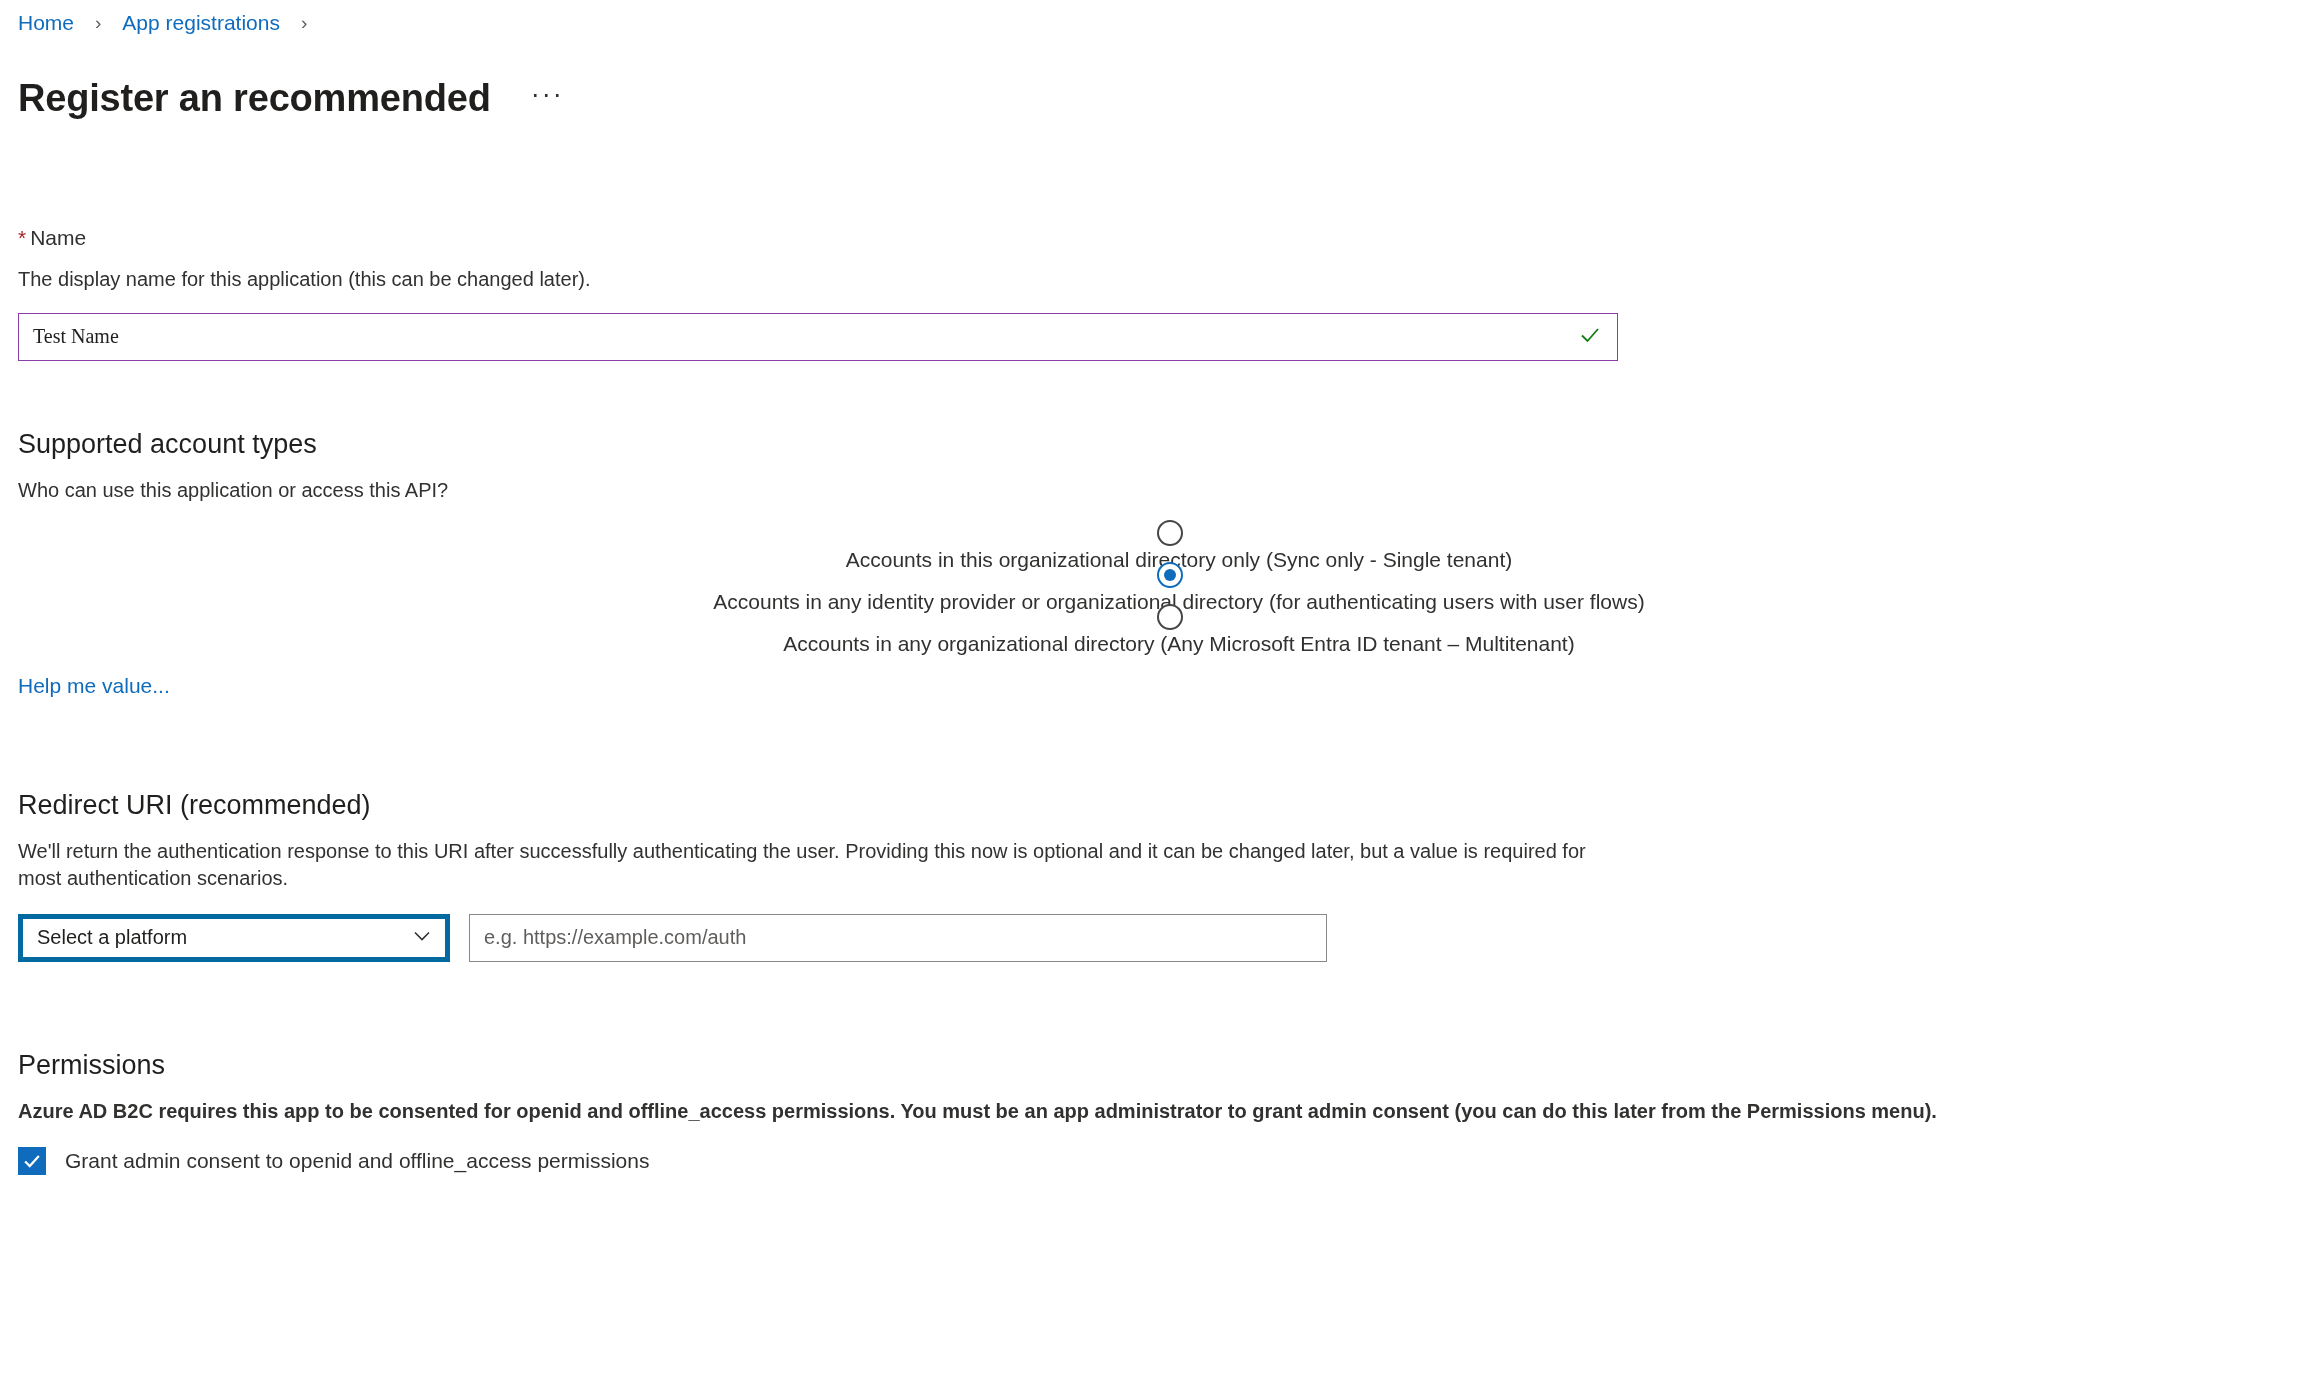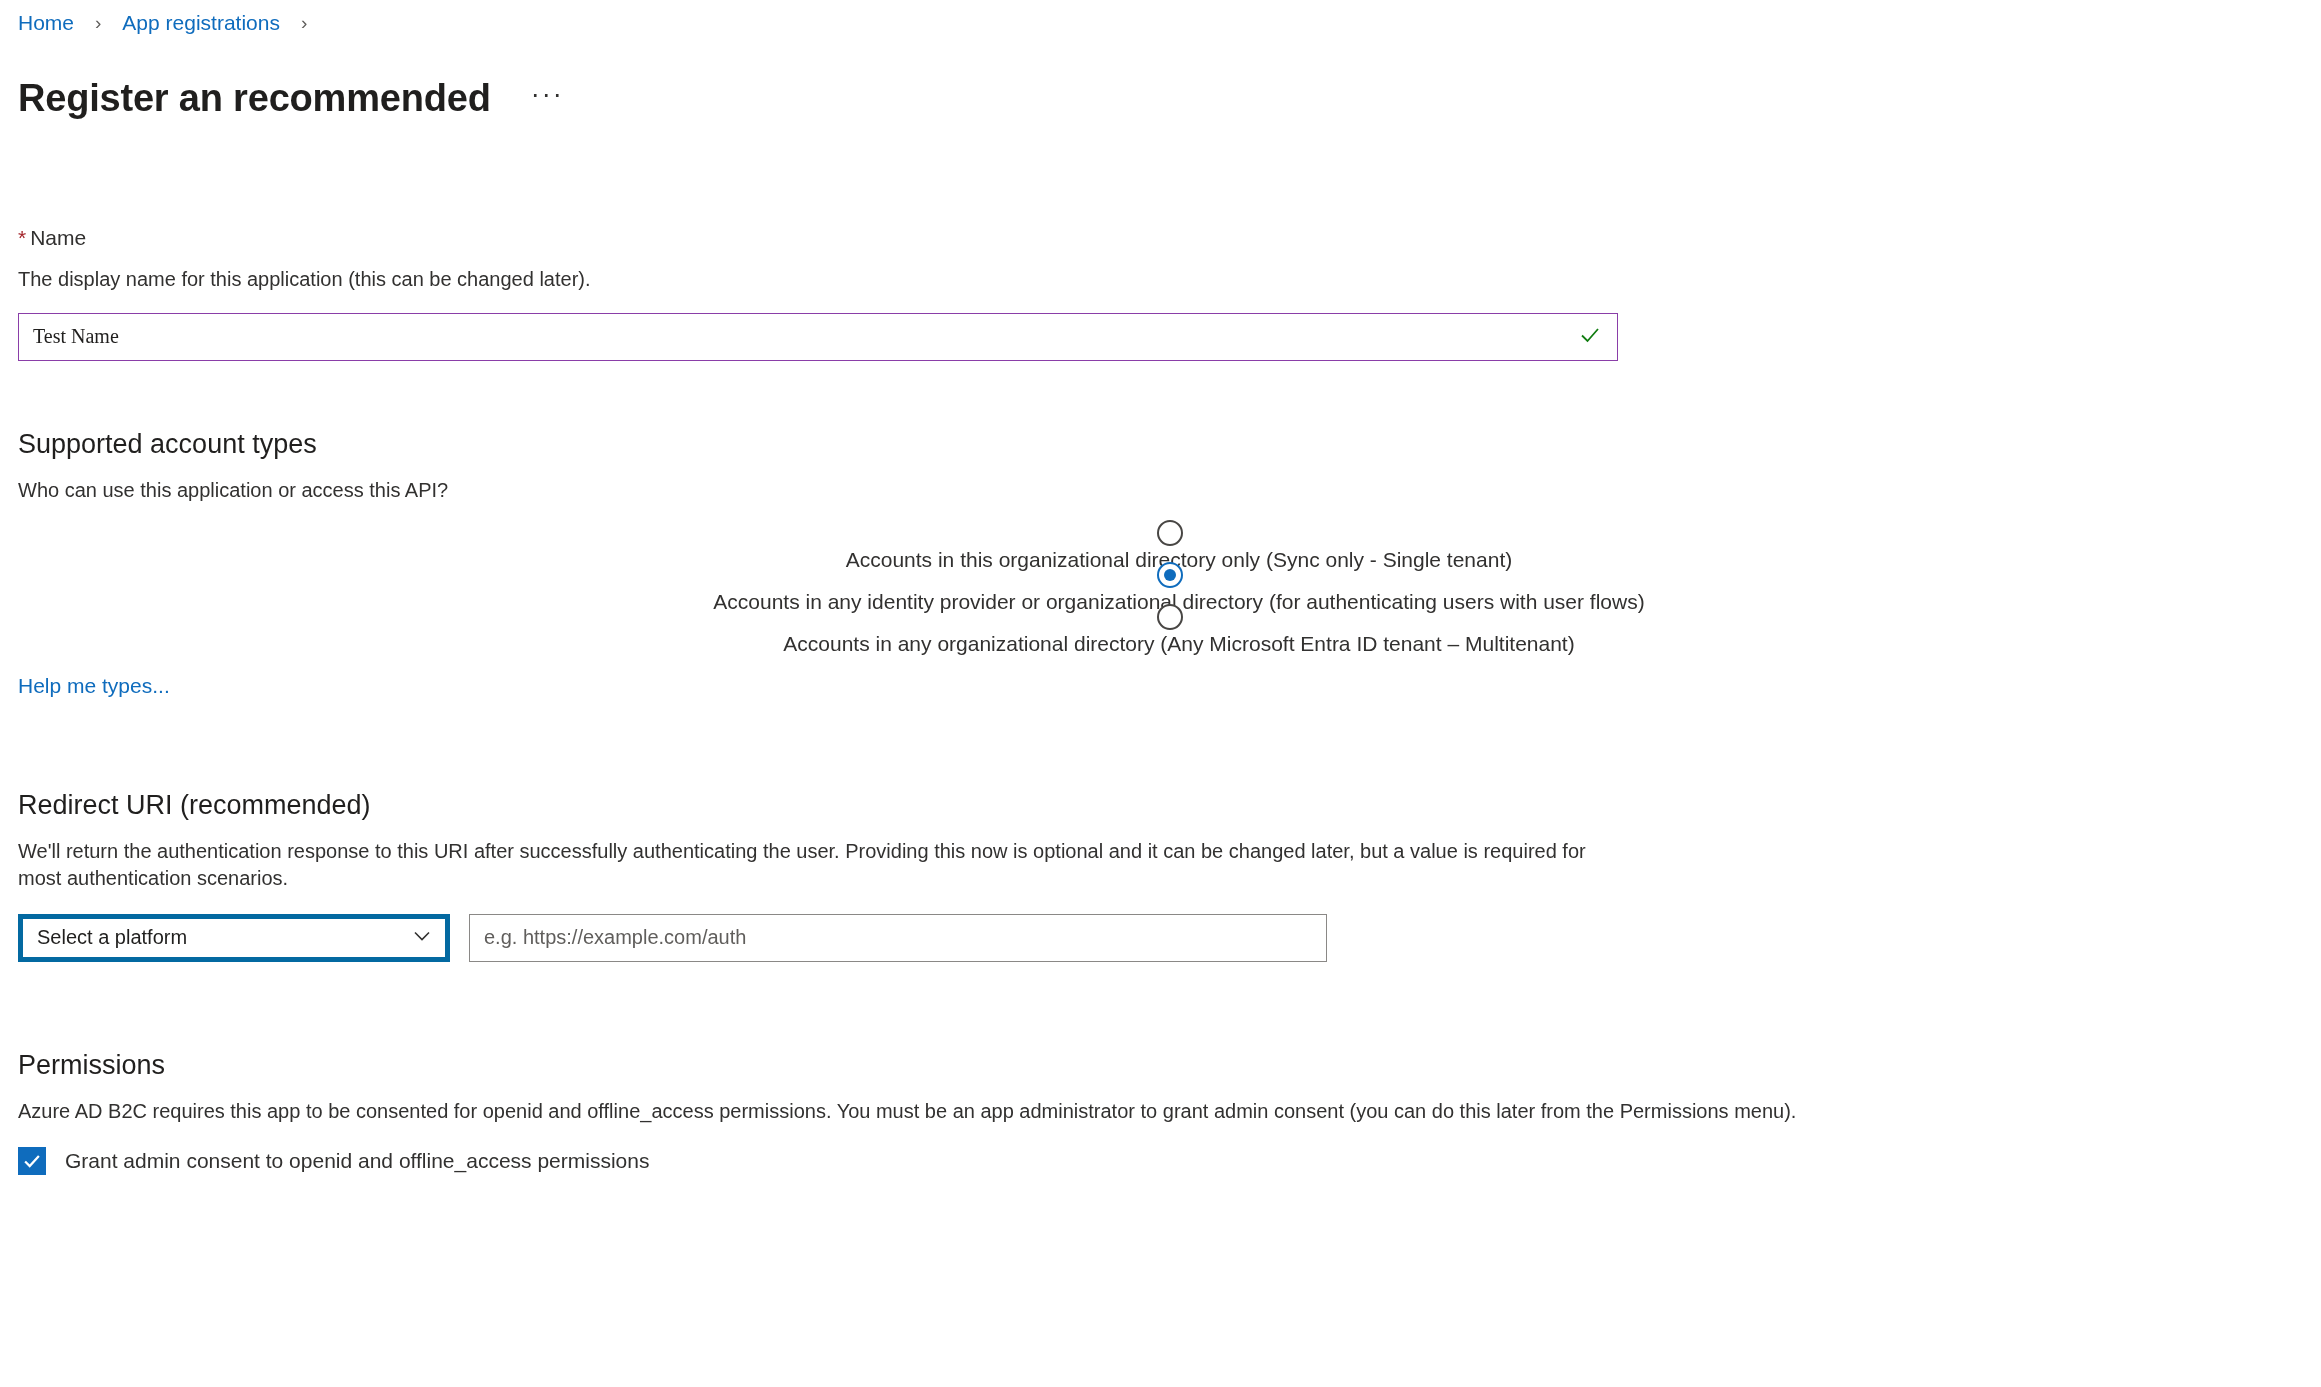--- a/index.html
+++ b/index.html
@@ -218,20 +218,21 @@
     color: #201f1e;
     padding: 3px 14px;
   }
   .uri-input::placeholder { color: #605e5c; }
 
   
   .perm-block { margin-top: 86px; }
   .perm-desc {
     margin-top: 16px;
     width: 2295px;
+    font-weight: bold;
   }
   .checkbox-row {
     display: flex;
     align-items: center;
     margin-top: 22px;
     cursor: pointer;
     text-align: right;
   }
   .checkbox {
     width: 28px;
@@ -295,21 +296,21 @@
       <div class="radio-row">
         <span class="radio checked"></span>
         <span class="radio-label">Accounts in any identity provider or organizational directory (for authenticating users with user flows)</span>
       </div>
       <div class="radio-row">
         <span class="radio"></span>
         <span class="radio-label">Accounts in any organizational directory (Any Microsoft Entra ID tenant – Multitenant)</span>
       </div>
     </div>
 
-    <a class="link-plain">Help me types...</a>
+    <a class="link-plain">Help me value...</a>
   </div>
 
   <div class="redirect-block">
     <div class="section-heading">Redirect URI (recommended)</div>
     <div class="helper redirect-desc">We'll return the authentication response to this URI after successfully authenticating the user. Providing this now is optional and it can be changed later, but a value is required for most authentication scenarios.</div>
     <div class="redirect-inputs">
       <div class="select-wrap">
         <div class="select-box">
           <span>Select a platform</span>
         </div>

